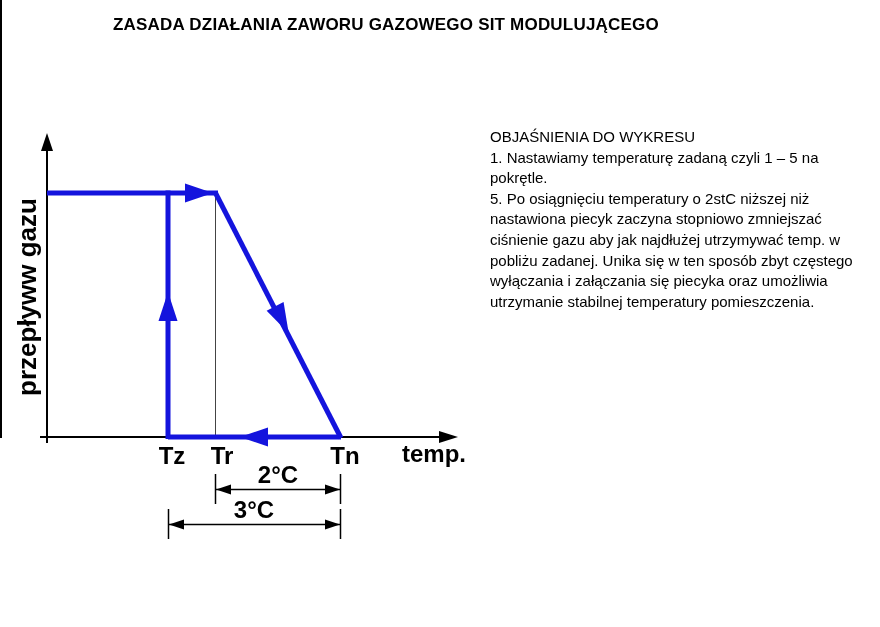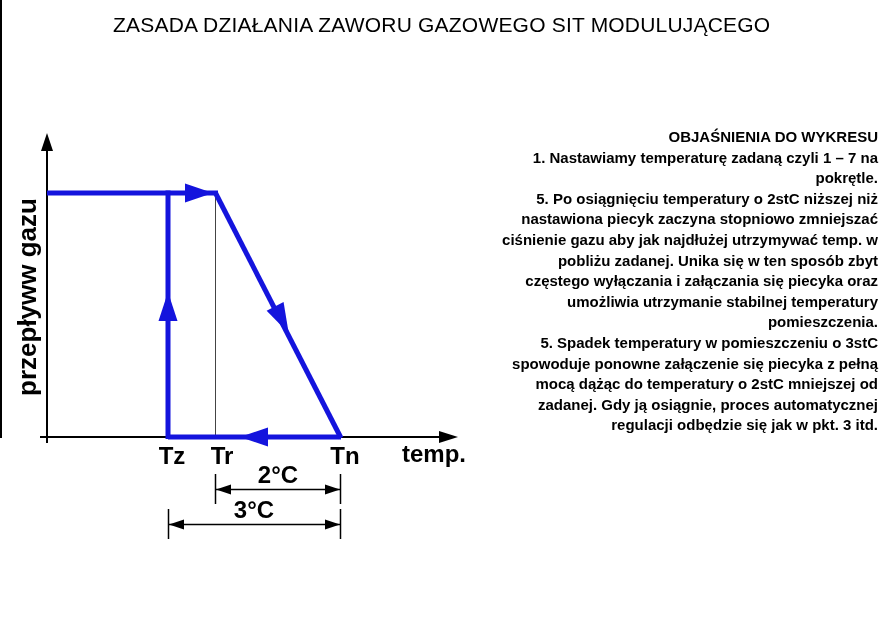--- a/index.html
+++ b/index.html
@@ -11,38 +11,37 @@
     overflow: hidden;
     font-family: "Liberation Sans", sans-serif;
     color: #000;
   }
   .left-border {
     position: absolute; left: 0; top: 0;
     width: 2px; height: 438px; background: #000;
   }
   .title {
     position: absolute; left: 113px; top: 12px;
-    font-size: 21px; font-weight: normal;
+    font-size: 17px; font-weight: bold;
     line-height: 26px; letter-spacing: 0.2px;
     white-space: nowrap;
   }
   .diagram-svg {
     position: absolute; left: 0; top: 125px;
   }
   .diagram-svg text {
     font-family: "Liberation Sans", sans-serif;
     font-weight: bold;
     fill: #000;
   }
   .explanation {
     position: absolute; left: 490px; top: 127px;
     width: 388px;
-    font-size: 15px; font-weight: bold;
+    font-size: 15px; font-weight: normal;
     line-height: 20.6px;
-    text-align: right;
   }
   .explanation p { margin: 0; }
 </style>
 </head>
 <body>
 
 <div class="left-border"></div>
 
 <div class="title">
   <div>ZASADA DZIAŁANIA ZAWORU GAZOWEGO SIT MODULUJĄCEGO</div>
@@ -86,16 +85,15 @@
   <line x1="168.5" y1="384" x2="168.5" y2="414" stroke="#000" stroke-width="1.5"></line>
   <line x1="340.5" y1="384" x2="340.5" y2="414" stroke="#000" stroke-width="1.5"></line>
   <line x1="169" y1="399.5" x2="340" y2="399.5" stroke="#000" stroke-width="1.5"></line>
   <polygon points="169,399.5 184,394.5 184,404.5" fill="#000"></polygon>
   <polygon points="340,399.5 325,394.5 325,404.5" fill="#000"></polygon>
   <text x="254" y="393" text-anchor="middle" font-size="24">3°C</text>
 </svg>
 
 <div class="explanation">
   <p>OBJAŚNIENIA DO WYKRESU</p>
-  <p>1. Nastawiamy temperaturę zadaną czyli 1 – 7 na pokrętle.</p>
+  <p>1. Nastawiamy temperaturę zadaną czyli 1 – 5 na pokrętle.</p>
   <p>5. Po osiągnięciu temperatury o 2stC niższej niż nastawiona piecyk zaczyna stopniowo zmniejszać ciśnienie gazu aby jak najdłużej utrzymywać temp. w pobliżu zadanej. Unika się w ten sposób zbyt częstego wyłączania i załączania się piecyka oraz umożliwia utrzymanie stabilnej temperatury pomieszczenia.</p>
-  <p>5. Spadek temperatury w pomieszczeniu o 3stC spowoduje ponowne załączenie się piecyka z pełną mocą dążąc do temperatury o 2stC mniejszej od zadanej. Gdy ją osiągnie, proces automatycznej regulacji odbędzie się jak w pkt. 3 itd.</p>
 </div>
 
 </body></html>

